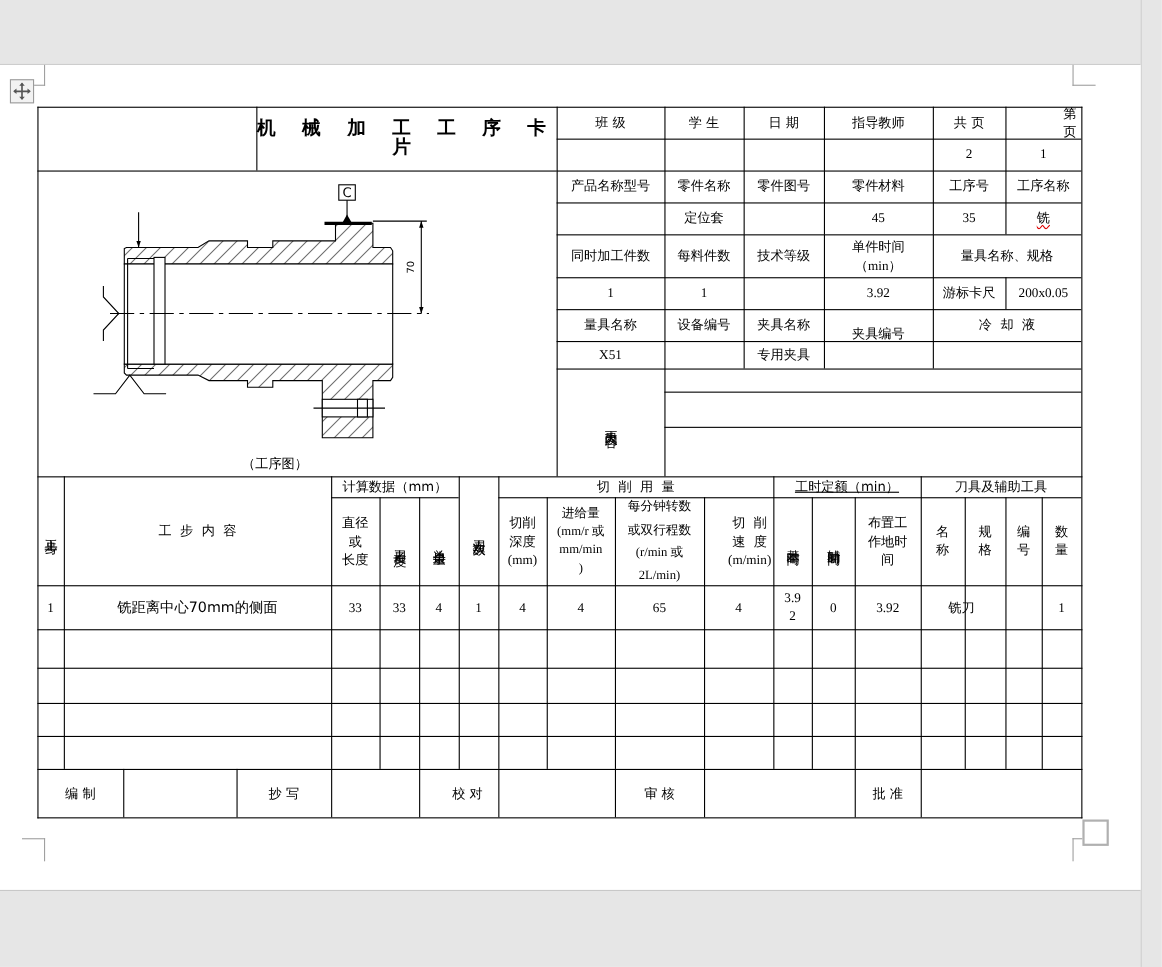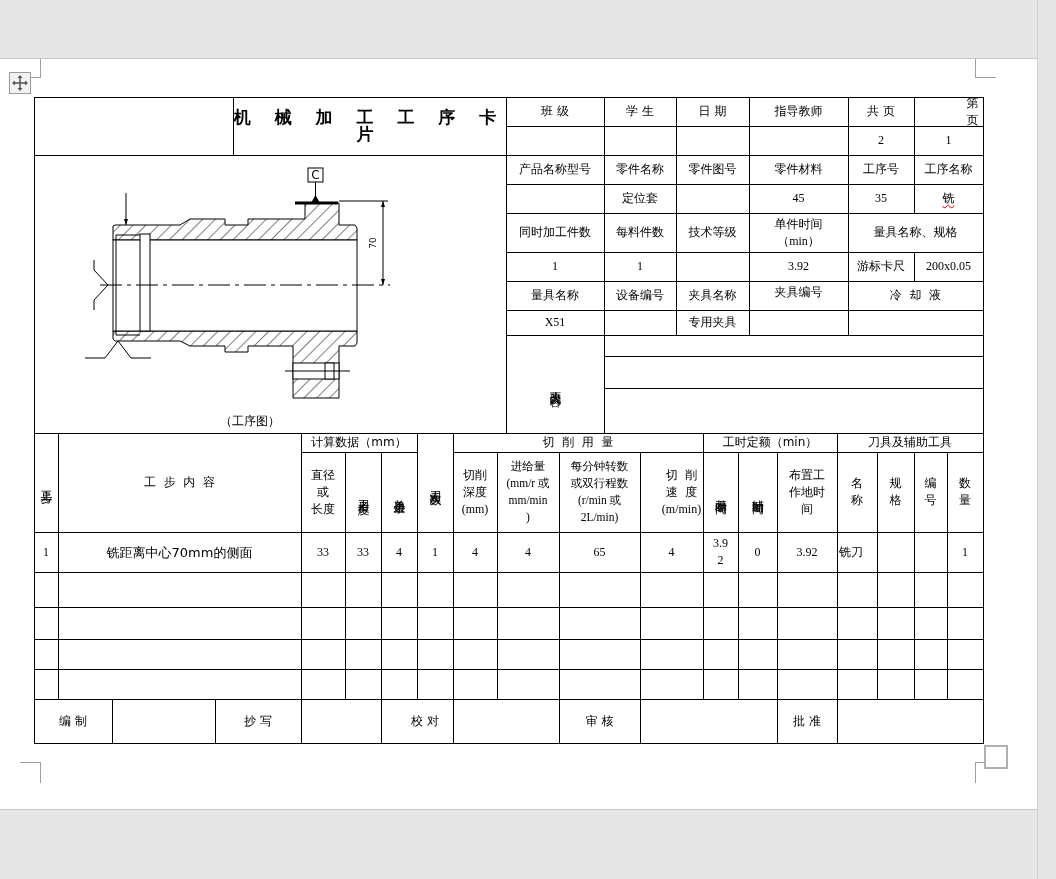--- a/index.html
+++ b/index.html
@@ -168,21 +168,21 @@
 <div class="cell serif" style="left:506px;top:252px;width:98px;height:29px;">1</div>
 <div class="cell serif" style="left:604px;top:252px;width:72px;height:29px;">1</div>
 <div class="cell serif" style="left:676px;top:252px;width:73px;height:29px;"></div>
 <div class="cell serif" style="left:749px;top:252px;width:99px;height:29px;">3.92</div>
 <div class="cell" style="left:848px;top:252px;width:66px;height:29px;">游标卡尺</div>
 <div class="cell serif" style="left:914px;top:252px;width:69px;height:29px;">200x0.05</div>
 
 <div class="cell" style="left:506px;top:281px;width:98px;height:29px;">量具名称</div>
 <div class="cell" style="left:604px;top:281px;width:72px;height:29px;">设备编号</div>
 <div class="cell" style="left:676px;top:281px;width:73px;height:29px;">夹具名称</div>
-<div class="cell" style="left:749px;top:278px;width:99px;height:29px;">夹具编号</div>
+<div class="cell" style="left:749px;top:289px;width:99px;height:29px;">夹具编号</div>
 <div class="cell" style="left:848px;top:281px;width:135px;height:29px;white-space:pre;">冷  却  液</div>
 
 <div class="cell serif" style="left:506px;top:310px;width:98px;height:25px;">X51</div>
 <div class="cell" style="left:604px;top:310px;width:72px;height:25px;"></div>
 <div class="cell" style="left:676px;top:310px;width:73px;height:25px;">专用夹具</div>
 <div class="cell" style="left:749px;top:310px;width:99px;height:25px;"></div>
 <div class="cell" style="left:848px;top:310px;width:135px;height:25px;"></div>
 
 <div class="cell vert" style="left:506px;top:335px;width:98px;height:98px;font-size:12px;">更改内容</div>
 <div class="cell" style="left:604px;top:335px;width:379px;height:21px;"></div>
@@ -254,33 +254,33 @@
   <span>切削</span>
   <span>深度</span>
   <span class="serif">(mm)</span>
 </div>
 <div class="cell stack small" style="left:497px;top:452px;width:62px;height:80px;">
   <span>进给量</span>
   <span class="serif">(mm/r 或</span>
   <span class="serif">mm/min</span>
   <span class="serif">)</span>
 </div>
-<div class="cell stack small" style="left:559px;top:452px;width:81px;height:80px;">
+<div class="cell stack small" style="left:559px;top:452px;width:81px;height:80px;justify-content:space-between;">
   <span>每分钟转数</span>
   <span>或双行程数</span>
   <span class="serif">(r/min 或</span>
   <span class="serif">2L/min)</span>
 </div>
 <div class="cell stack" style="left:640px;top:452px;width:63px;height:80px;white-space:pre;padding-left:20px;">
   <span>切  削</span>
   <span>速  度</span>
   <span class="serif">(m/min)</span>
 </div>
 
-<div class="cell" style="left:703px;top:433px;width:134px;height:19px;">
+<div class="cell" style="left:703px;top:433px;width:134px;height:19px;text-decoration:underline;">
   <span>工时定额（min）</span>
 </div>
 <div class="cell vert" style="left:703px;top:452px;width:35px;height:80px;">基本时间</div>
 <div class="cell vert" style="left:738px;top:452px;width:39px;height:80px;">辅助时间</div>
 <div class="cell stack" style="left:777px;top:452px;width:60px;height:80px;">
   <span>布置工</span>
   <span>作地时</span>
   <span>间</span>
 </div>
 
@@ -316,21 +316,21 @@
   <div class="cell serif" style="left:453px;top:532px;width:44px;height:40px;">4</div>
   <div class="cell serif" style="left:497px;top:532px;width:62px;height:40px;">4</div>
   <div class="cell serif" style="left:559px;top:532px;width:81px;height:40px;">65</div>
   <div class="cell serif" style="left:640px;top:532px;width:63px;height:40px;">4</div>
   <div class="cell stack serif" style="left:703px;top:532px;width:35px;height:40px;">
     <span>3.9</span>
     <span>2</span>
   </div>
   <div class="cell serif" style="left:738px;top:532px;width:39px;height:40px;">0</div>
   <div class="cell serif" style="left:777px;top:532px;width:60px;height:40px;">3.92</div>
-  <div class="cell" style="left:831px;top:532px;width:40px;height:40px;">铣刀</div>
+  <div class="cell" style="left:854px;top:532px;width:40px;height:40px;">铣刀</div>
   <div class="cell" style="left:877px;top:532px;width:37px;height:40px;"></div>
   <div class="cell" style="left:914px;top:532px;width:33px;height:40px;"></div>
   <div class="cell serif" style="left:947px;top:532px;width:36px;height:40px;">1</div>
 </div>
 
 <div class="cell" style="left:58px;top:572px;width:243px;height:35px;"></div>
 <div class="cell" style="left:58px;top:607px;width:243px;height:32px;"></div>
 <div class="cell" style="left:58px;top:639px;width:243px;height:30px;"></div>
 <div class="cell" style="left:58px;top:669px;width:243px;height:30px;"></div>
 

